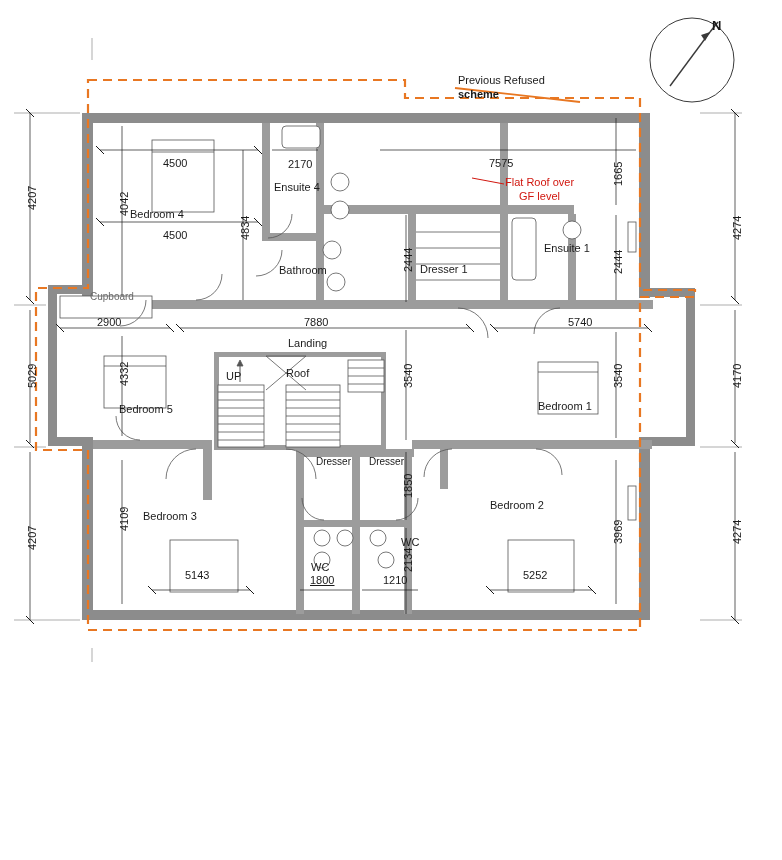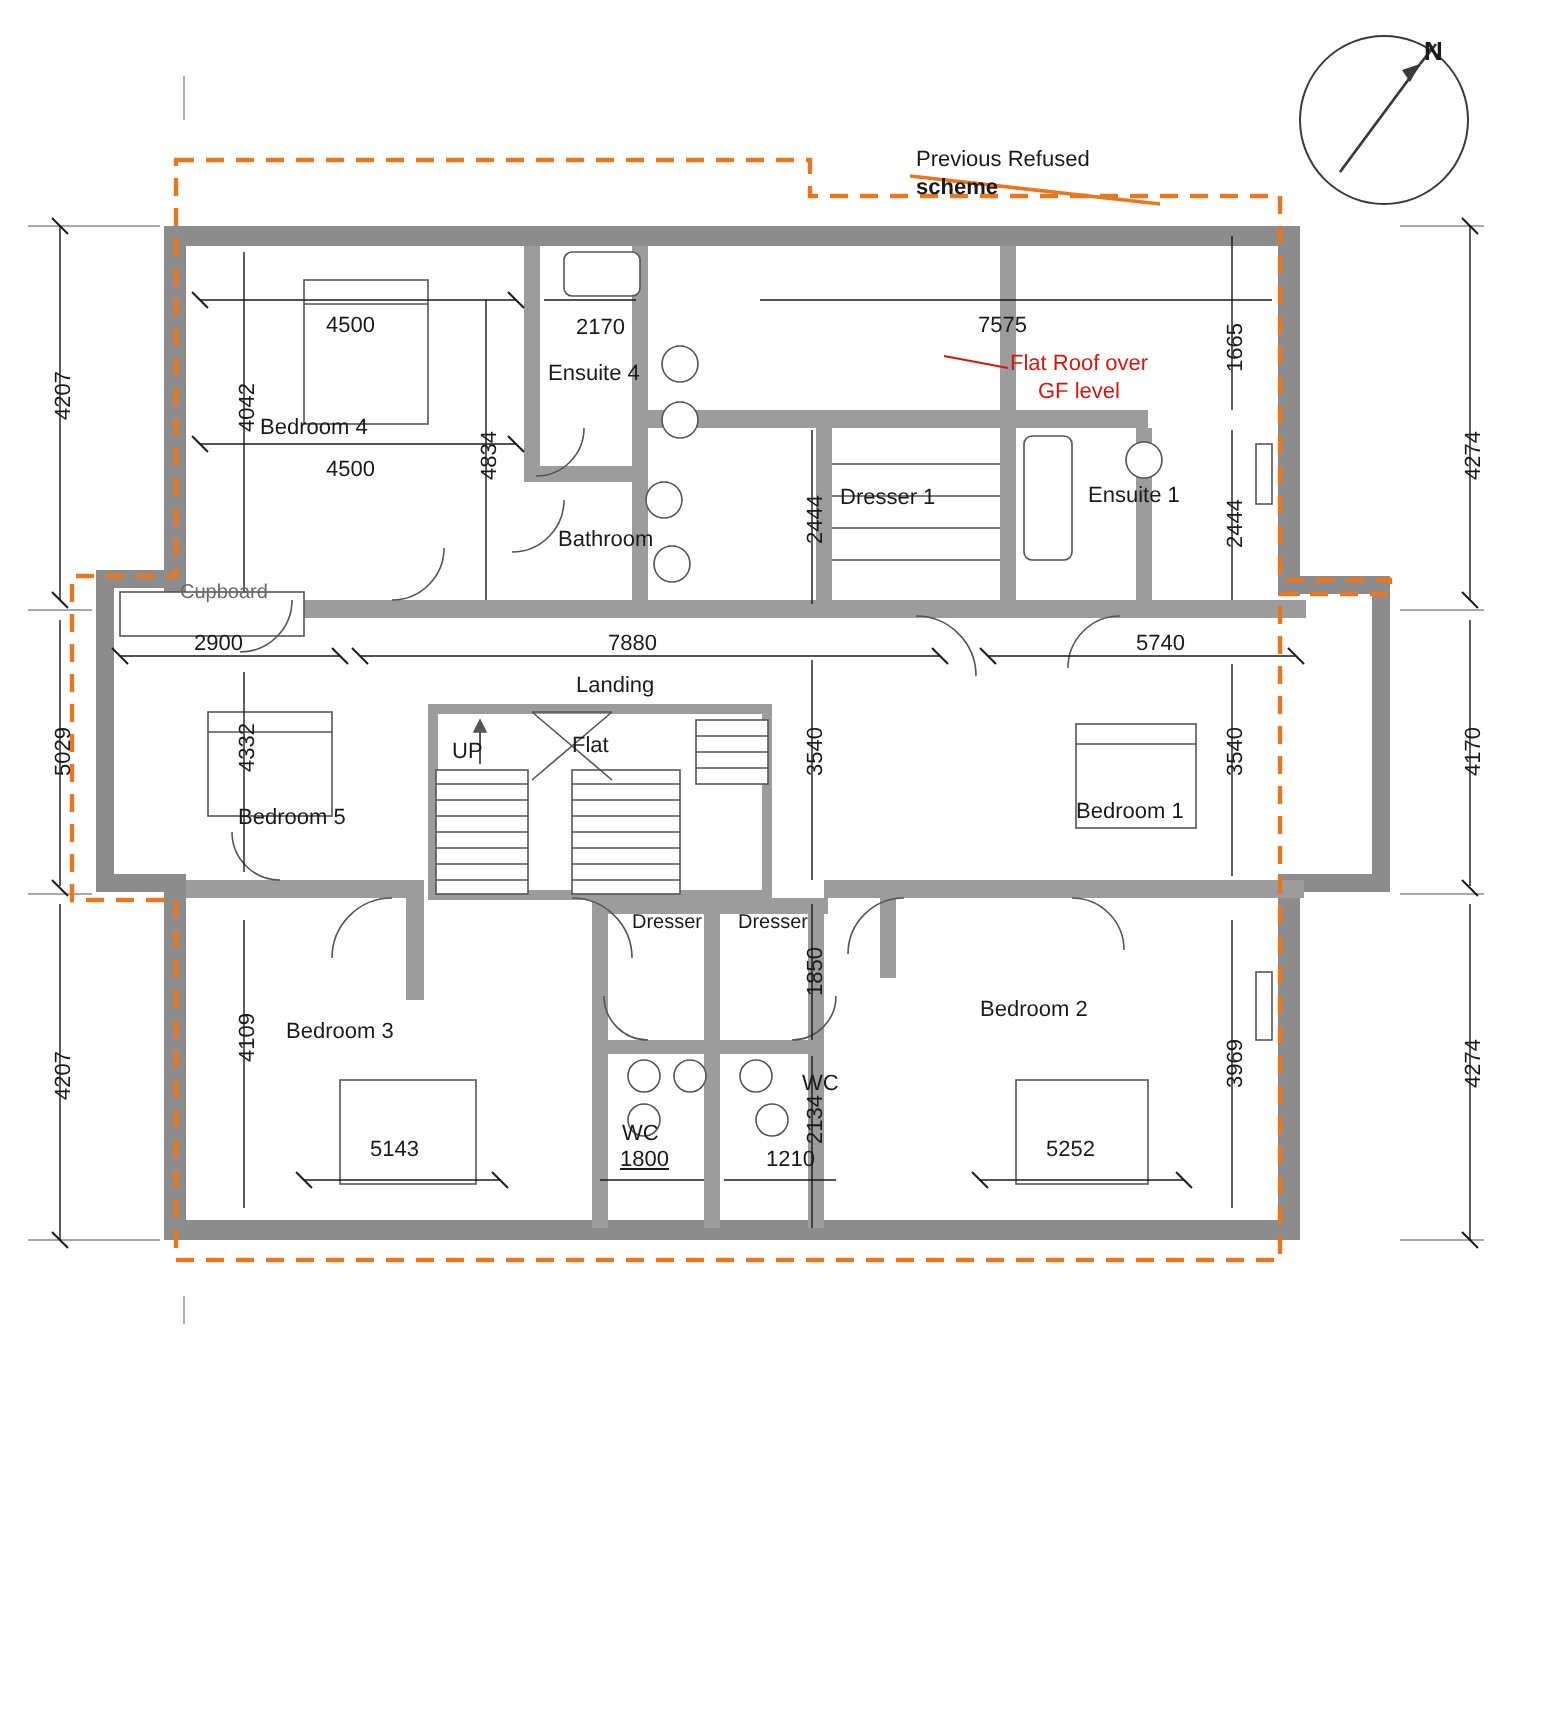--- a/index.html
+++ b/index.html
@@ -263,25 +263,25 @@
   </svg>
 
   <div class="lbl" style="left:458px;top:74px;">Previous Refused</div>
   <div class="lbl" style="left:458px;top:88px;font-weight:bold;">scheme</div>
   <div class="lbl red" style="left:505px;top:176px;">Flat Roof over</div>
   <div class="lbl red" style="left:519px;top:190px;">GF level</div>
 
   <div class="lbl" style="left:130px;top:208px;">Bedroom 4</div>
   <div class="lbl" style="left:274px;top:181px;">Ensuite 4</div>
   <div class="lbl" style="left:279px;top:264px;">Bathroom</div>
-  <div class="lbl" style="left:420px;top:243px;text-align:center;">Dresser 1</div>
+  <div class="lbl" style="left:420px;top:263px;text-align:center;">Dresser 1</div>
   <div class="lbl" style="left:544px;top:242px;">Ensuite 1</div>
   <div class="lbl sm" style="left:90px;top:291px;color:#6a6a6a;">Cupboard</div>
   <div class="lbl" style="left:288px;top:337px;">Landing</div>
-  <div class="lbl" style="left:286px;top:367px;">Flat</div>
+  <div class="lbl" style="left:286px;top:367px;">Roof</div>
   <div class="lbl" style="left:226px;top:370px;">UP</div>
   <div class="lbl" style="left:84px;top:403px;margin-left:35px;">Bedroom 5</div>
   <div class="lbl" style="left:538px;top:400px;">Bedroom 1</div>
   <div class="lbl sm" style="left:316px;top:456px;">Dresser</div>
   <div class="lbl sm" style="left:369px;top:456px;">Dresser</div>
   <div class="lbl" style="left:143px;top:510px;">Bedroom 3</div>
   <div class="lbl" style="left:490px;top:499px;">Bedroom 2</div>
   <div class="lbl" style="left:311px;top:561px;">WC</div>
   <div class="lbl" style="left:401px;top:536px;">WC</div>
 

